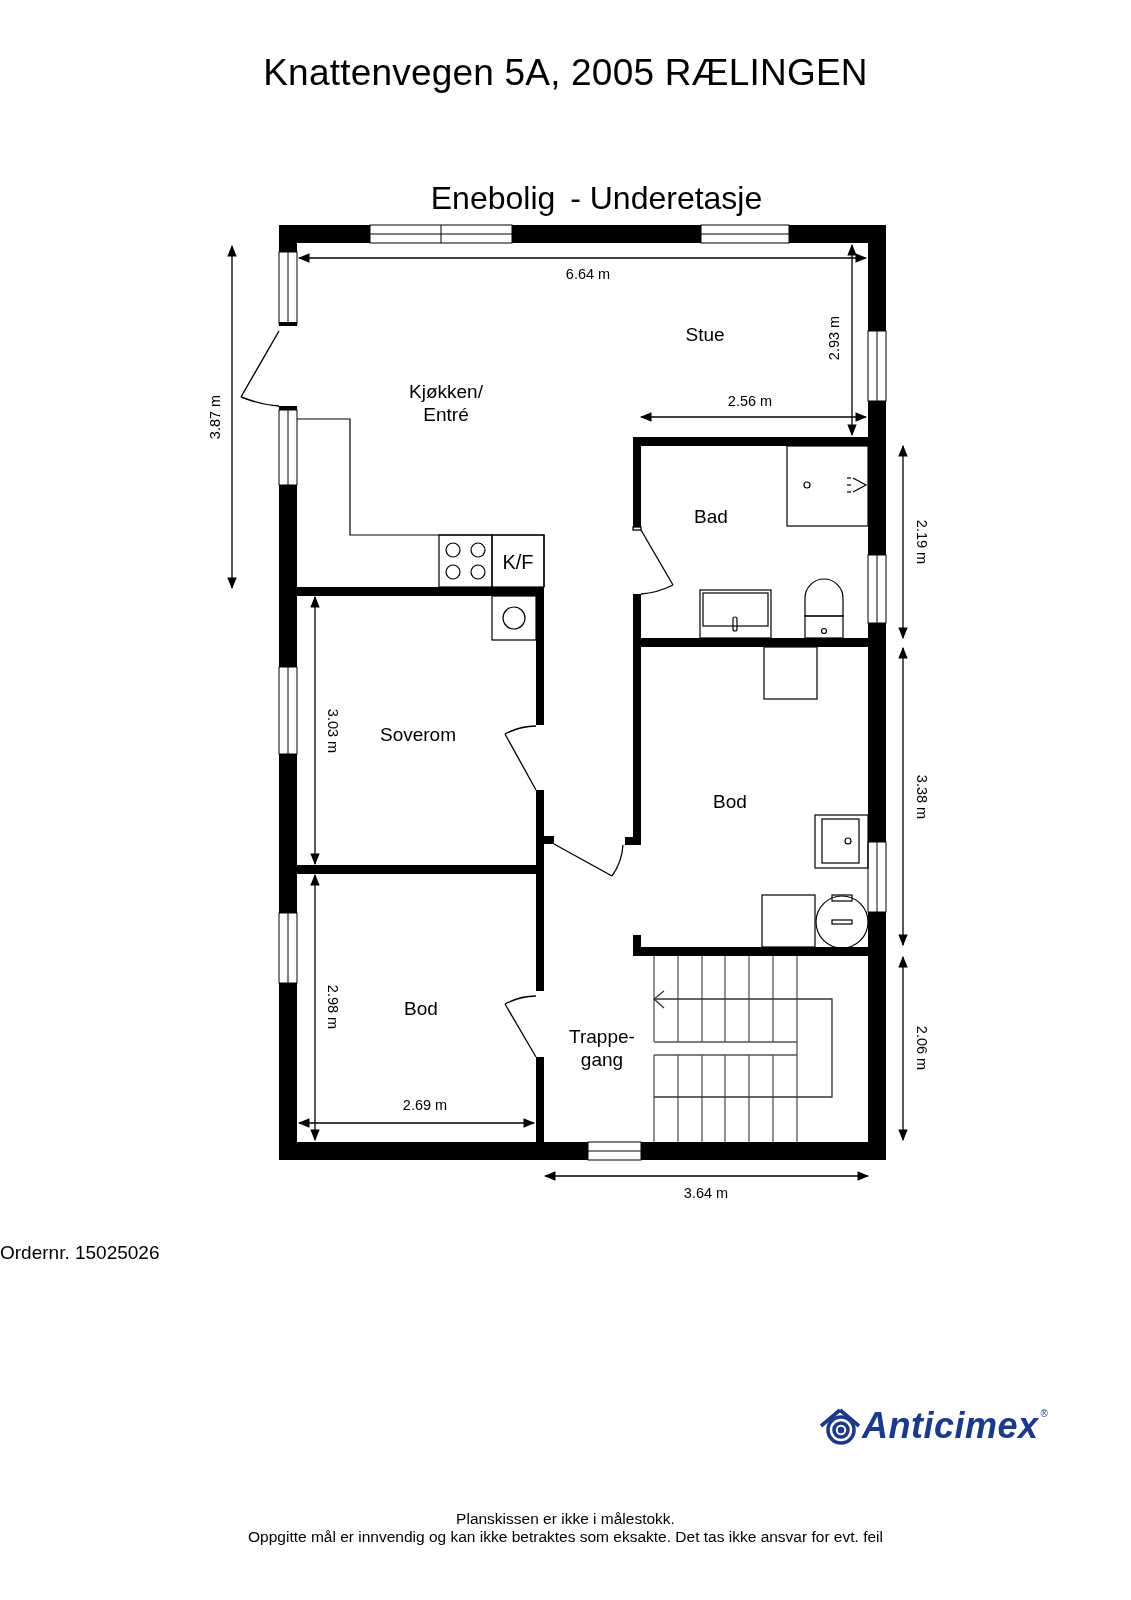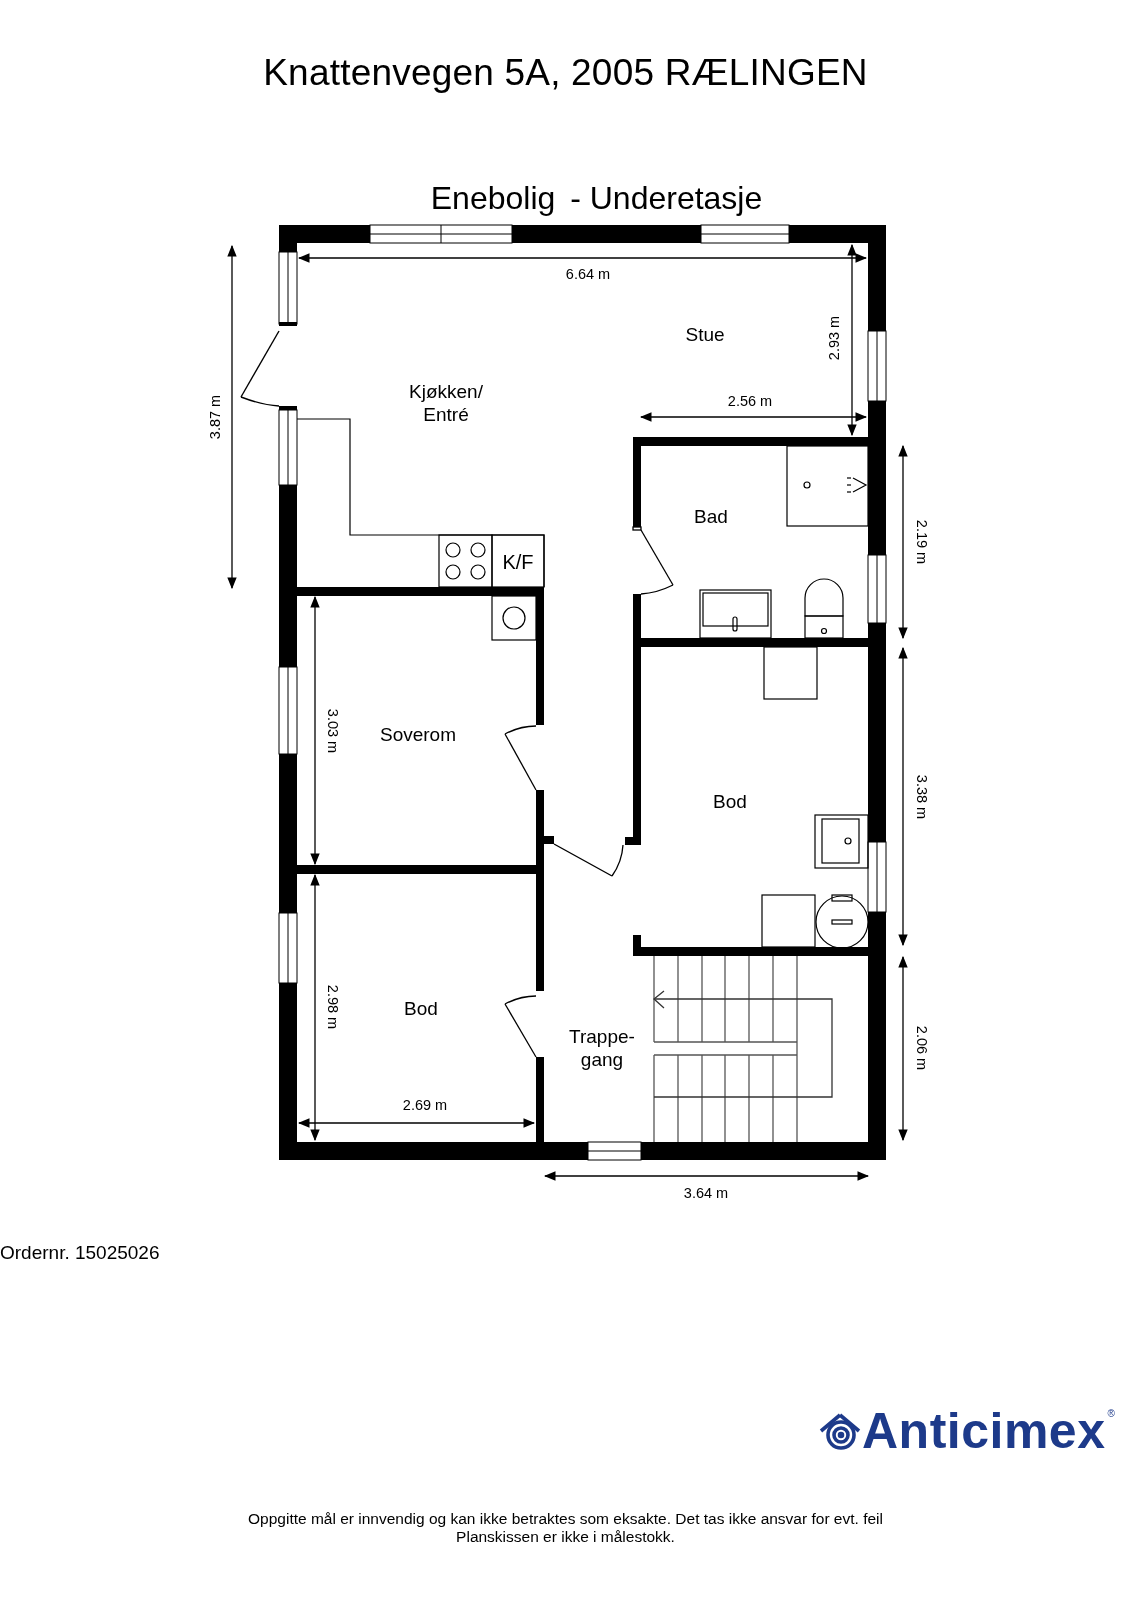--- a/index.html
+++ b/index.html
@@ -9,21 +9,21 @@
            font-size:37px; letter-spacing:0.2px; }
   .subtitle { position:absolute; left:0; width:1131px; top:180px; text-align:center;
               font-size:32px;margin-left:28px; }
   .subtitle span { padding-left:6px; }
   svg.plan { position:absolute; left:0; top:0; }
   .room-label { font-family:"Liberation Sans", sans-serif; font-size:19px; text-anchor:middle; fill:#000; }
   .dim-label { font-family:"Liberation Sans", sans-serif; font-size:14.5px; text-anchor:middle; fill:#000; }
   .kf-label { font-family:"Liberation Sans", sans-serif; font-size:20px; text-anchor:middle; fill:#000; }
   .order { position:absolute; left:0; width:895px; top:1242px; text-align:left; font-size:19px; }
   .logo { position:absolute; left:818px; top:1406px; display:flex; align-items:center; color:#1d3a8a; }
-  .logo .word { font-size:50px; font-weight:bold; letter-spacing:0.5px; line-height:1; }
+  .logo .word { font-size:36px; font-weight:bold; letter-spacing:0.5px; line-height:1;font-style:italic; }
   .logo .reg { font-size:10px; align-self:flex-start; margin-left:2px; margin-top:2px; }
   .disclaimer { position:absolute; left:0; width:1131px; top:1510px; text-align:center;
                 font-size:15.5px; line-height:18px; }
 </style>
 </head>
 <body>
 
 <div class="title">Knattenvegen 5A, 2005 RÆLINGEN</div>
 <div class="subtitle">
   <span>Enebolig</span>
@@ -280,15 +280,15 @@
       <circle cx="23" cy="24" r="13"></circle>
       <circle cx="23" cy="24" r="7"></circle>
       <circle cx="23" cy="24" r="1.5" fill="#1d3a8a"></circle>
     </g>
   </svg>
   <span class="word">Anticimex</span>
   <span class="reg">®</span>
 </div>
 
 <div class="disclaimer">
+  <div>Planskissen er ikke i målestokk.</div>
   <div>Oppgitte mål er innvendig og kan ikke betraktes som eksakte. Det tas ikke ansvar for evt. feil</div>
-  <div>Planskissen er ikke i målestokk.</div>
 </div>
 
 </body></html>

